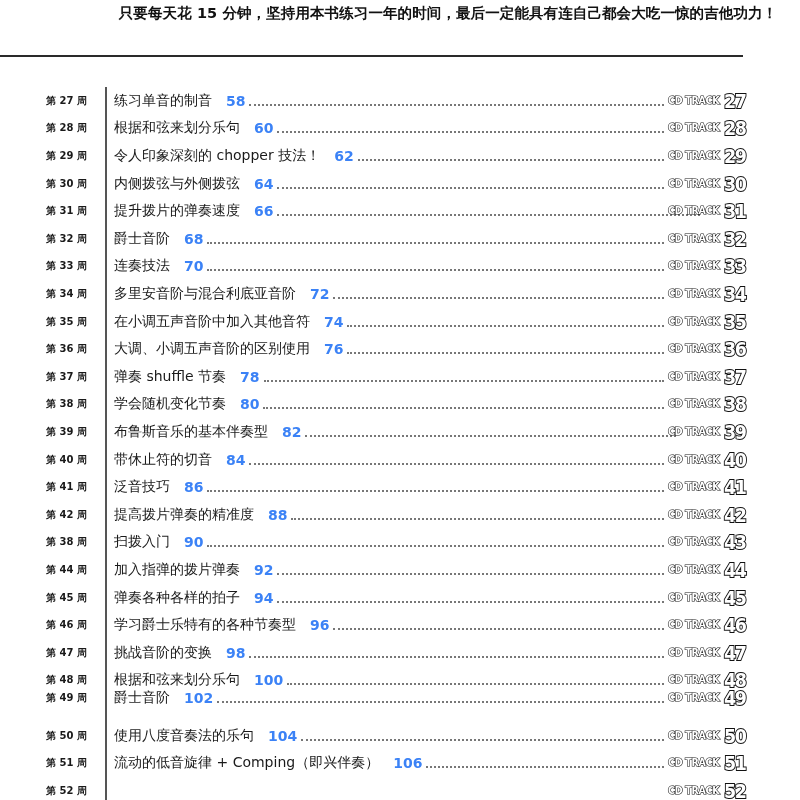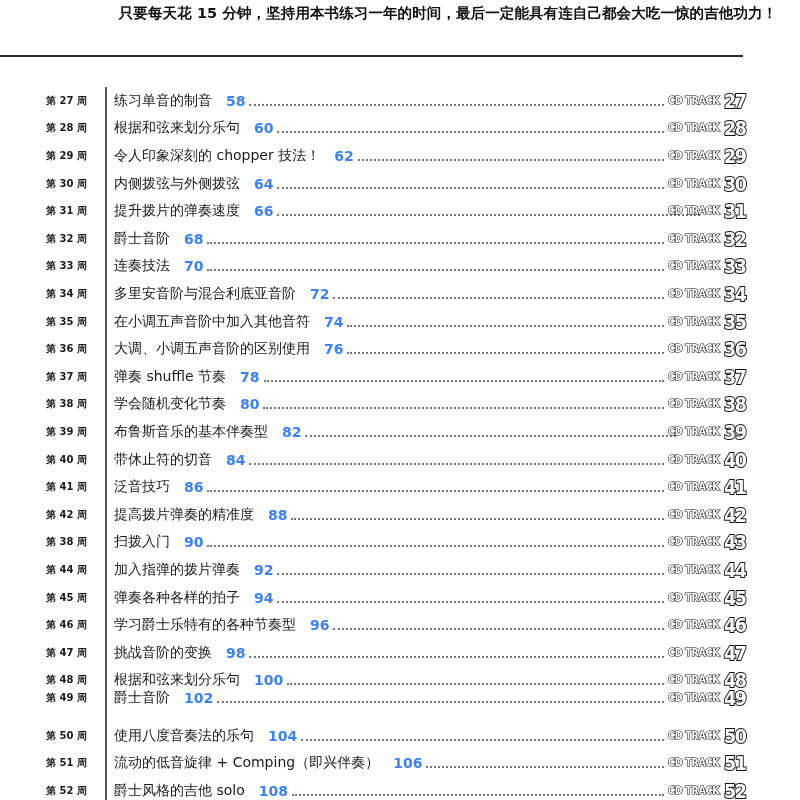--- a/index.html
+++ b/index.html
@@ -433,23 +433,18 @@
       <span class="page">106</span>
       <span class="leader"></span>
     </div>
     <div class="track">
       <span class="track-label">CD TRACK</span>
       <span class="track-num">51</span>
     </div>
   </div>
     <div class="row" style="top: 690px;">
     <span class="week">第 52 周</span>
-    <div class="entry">
-      <span class="title">爵士风格的吉他 solo</span>
-      <span class="page">108</span>
-      <span class="leader"></span>
-    </div>
     <div class="track">
       <span class="track-label">CD TRACK</span>
       <span class="track-num">52</span>
     </div>
   </div>
   </div>
 
 </body></html>

